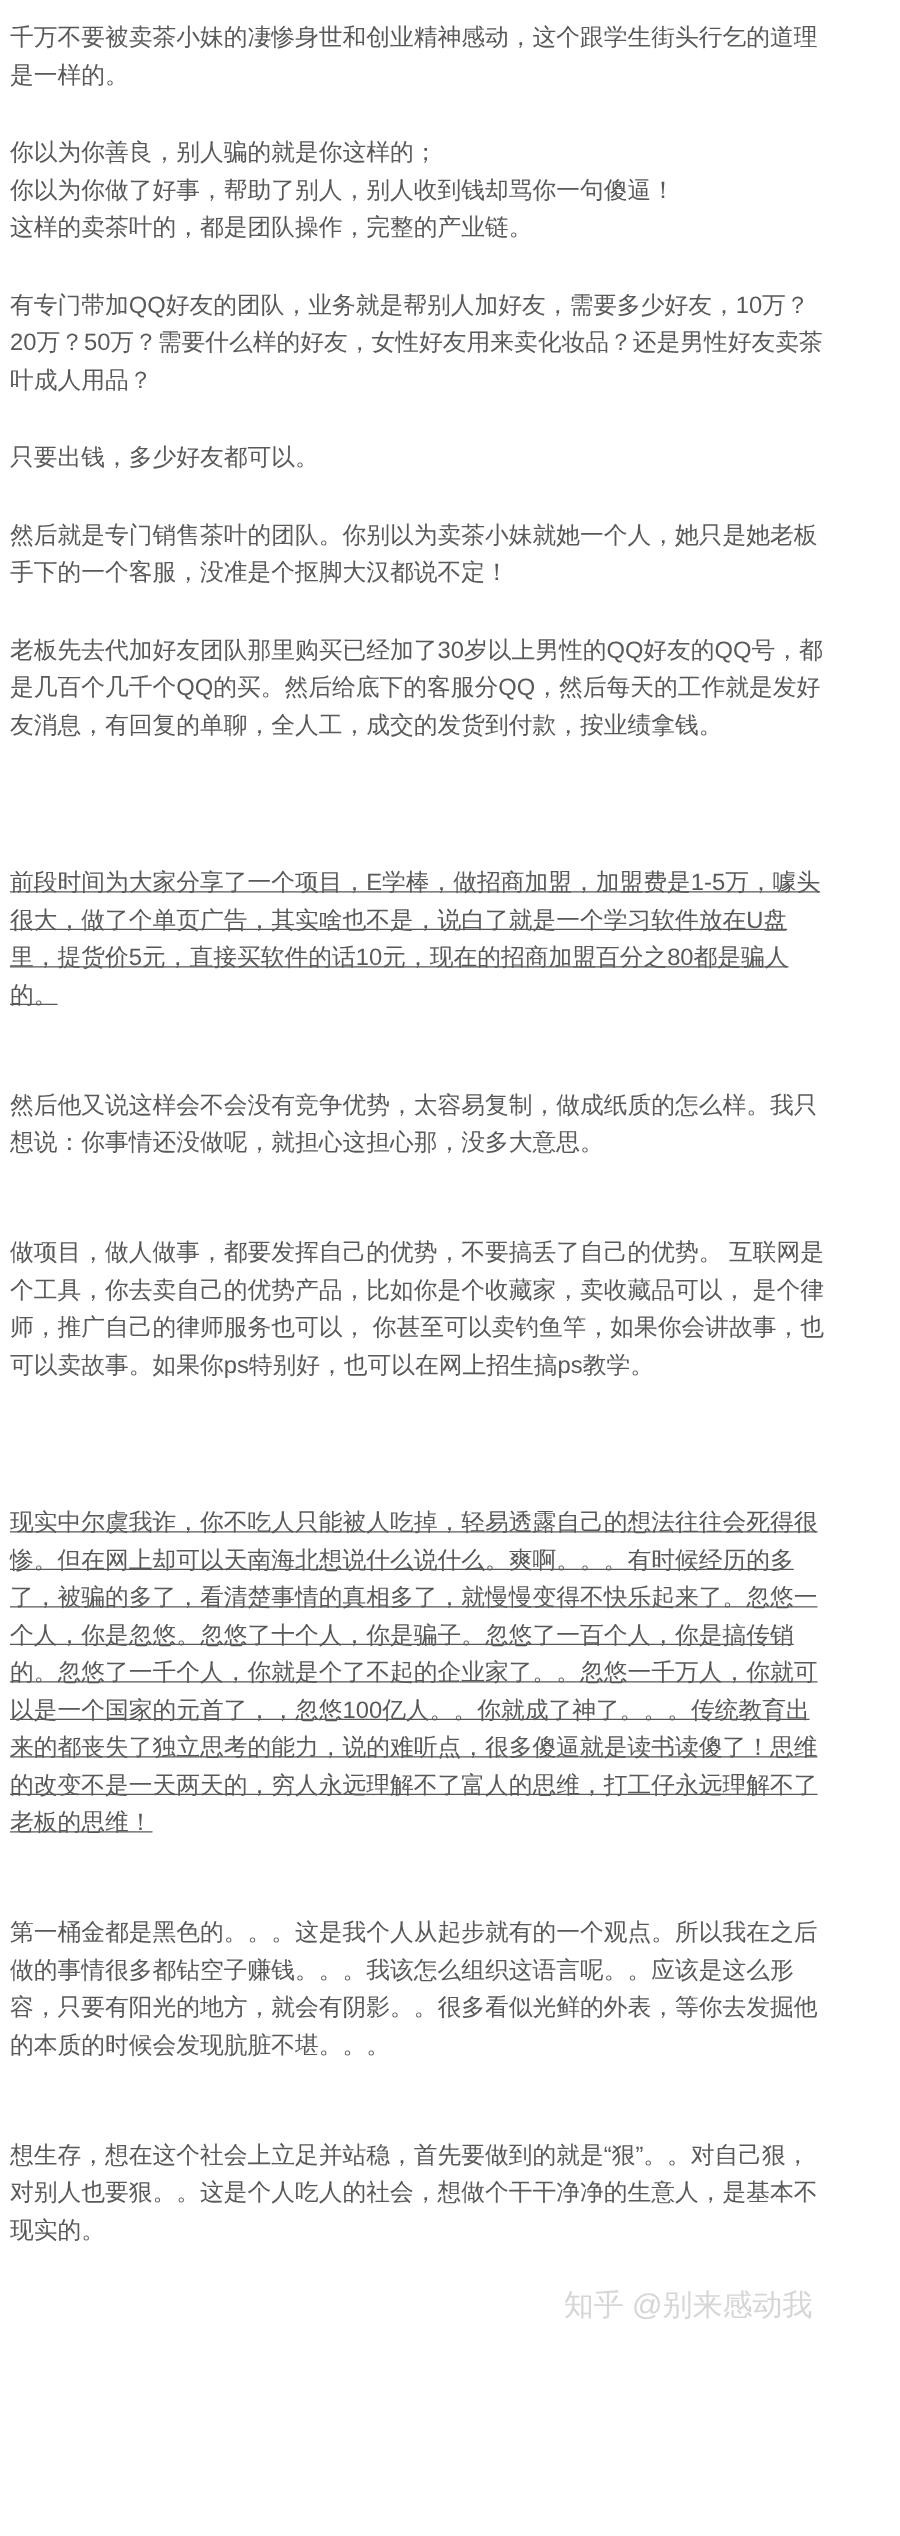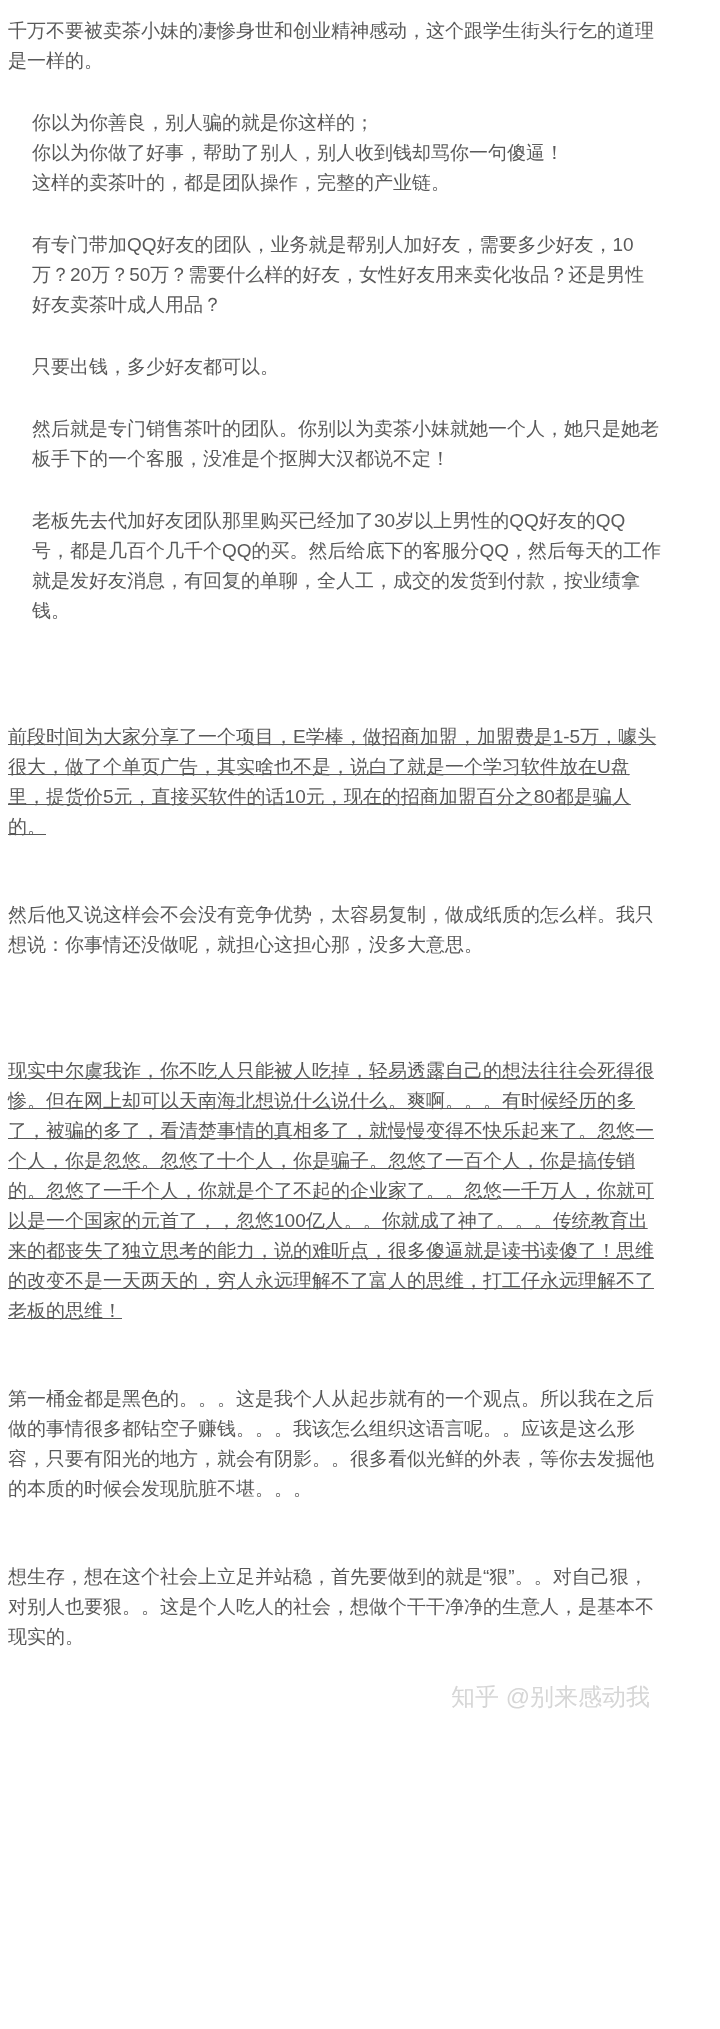--- a/index.html
+++ b/index.html
@@ -19,21 +19,21 @@
     font-size: 19px;
     line-height: 30px;
     color: #595959;
   }
   .para {
     margin: 0;
     white-space: pre-line;
     text-align: left;
     letter-spacing: 0;
   }
-  .gap-s { margin-top: 32px; margin-left: 24px; }
+  .gap-s { margin-top: 32px; }
   .gap-m { margin-top: 58px; }
   .gap-l { margin-top: 96px; text-decoration: underline; }
   .watermark {
     margin-top: 32px;
     padding-right: 12px;
     text-align: right;
     font-size: 24px;
     line-height: 26px;
     color: #d6d6d6;
   }
@@ -45,19 +45,20 @@
   <p class="para">千万不要被卖茶小妹的凄惨身世和创业精神感动，这个跟学生街头行乞的道理是一样的。</p>
   <p class="para gap-s">你以为你善良，别人骗的就是你这样的；
 你以为你做了好事，帮助了别人，别人收到钱却骂你一句傻逼！
 这样的卖茶叶的，都是团队操作，完整的产业链。</p>
   <p class="para gap-s">有专门带加QQ好友的团队，业务就是帮别人加好友，需要多少好友，10万？20万？50万？需要什么样的好友，女性好友用来卖化妆品？还是男性好友卖茶叶成人用品？</p>
   <p class="para gap-s">只要出钱，多少好友都可以。</p>
   <p class="para gap-s">然后就是专门销售茶叶的团队。你别以为卖茶小妹就她一个人，她只是她老板手下的一个客服，没准是个抠脚大汉都说不定！</p>
   <p class="para gap-s">老板先去代加好友团队那里购买已经加了30岁以上男性的QQ好友的QQ号，都是几百个几千个QQ的买。然后给底下的客服分QQ，然后每天的工作就是发好友消息，有回复的单聊，全人工，成交的发货到付款，按业绩拿钱。</p>
   <p class="para gap-l">前段时间为大家分享了一个项目，E学棒，做招商加盟，加盟费是1-5万，噱头很大，做了个单页广告，其实啥也不是，说白了就是一个学习软件放在U盘里，提货价5元，直接买软件的话10元，现在的招商加盟百分之80都是骗人的。</p>
   <p class="para gap-m">然后他又说这样会不会没有竞争优势，太容易复制，做成纸质的怎么样。我只想说：你事情还没做呢，就担心这担心那，没多大意思。</p>
+  <p class="para gap-m">做项目，做人做事，都要发挥自己的优势，不要搞丢了自己的优势。 互联网是个工具，你去卖自己的优势产品，比如你是个收藏家，卖收藏品可以， 是个律师，推广自己的律师服务也可以， 你甚至可以卖钓鱼竿，如果你会讲故事，也可以卖故事。如果你ps特别好，也可以在网上招生搞ps教学。</p>
   <p class="para gap-l">现实中尔虞我诈，你不吃人只能被人吃掉，轻易透露自己的想法往往会死得很惨。但在网上却可以天南海北想说什么说什么。爽啊。。。有时候经历的多了，被骗的多了，看清楚事情的真相多了，就慢慢变得不快乐起来了。忽悠一个人，你是忽悠。忽悠了十个人，你是骗子。忽悠了一百个人，你是搞传销的。忽悠了一千个人，你就是个了不起的企业家了。。忽悠一千万人，你就可以是一个国家的元首了，，忽悠100亿人。。你就成了神了。。。传统教育出来的都丧失了独立思考的能力，说的难听点，很多傻逼就是读书读傻了！思维的改变不是一天两天的，穷人永远理解不了富人的思维，打工仔永远理解不了老板的思维！</p>
   <p class="para gap-m">第一桶金都是黑色的。。。这是我个人从起步就有的一个观点。所以我在之后做的事情很多都钻空子赚钱。。。我该怎么组织这语言呢。。应该是这么形容，只要有阳光的地方，就会有阴影。。很多看似光鲜的外表，等你去发掘他的本质的时候会发现肮脏不堪。。。</p>
   <p class="para gap-m">想生存，想在这个社会上立足并站稳，首先要做到的就是“狠”。。对自己狠，对别人也要狠。。这是个人吃人的社会，想做个干干净净的生意人，是基本不现实的。</p>
   <div class="watermark">
     <span>知乎 @别来感动我</span>
   </div>
 </div>
 
 </body></html>

